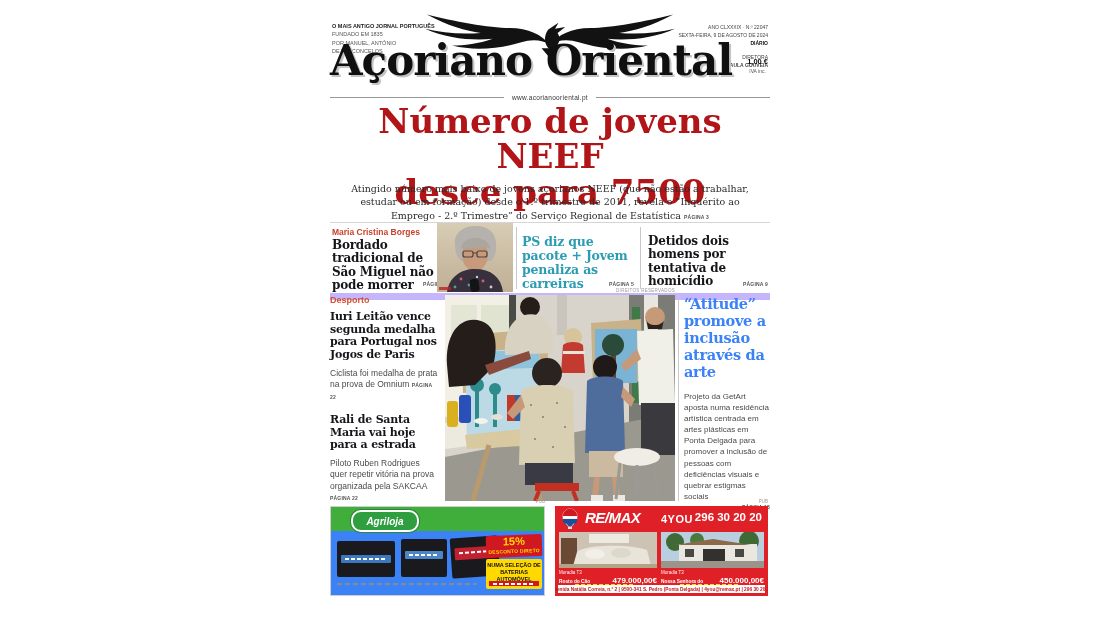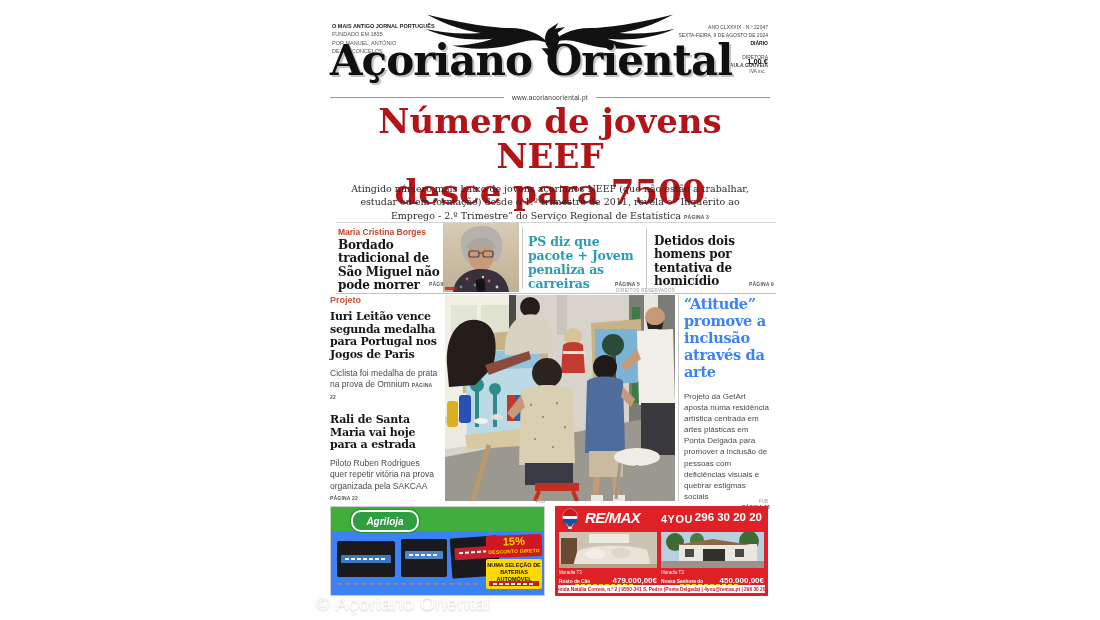--- a/index.html
+++ b/index.html
@@ -22,22 +22,22 @@
   .webrow{position:absolute;left:0;top:84px;width:100%;display:flex;align-items:center;gap:8px;}
   .webrow .line{flex:1;height:1px;background:#999;}
   .webrow .web{font-size:6.5px;color:#333;letter-spacing:.3px;}
   
   .lead-h{position:absolute;left:0;top:94px;width:100%;text-align:center;
     font-family:"DejaVu Serif",serif;font-weight:bold;font-size:34px;line-height:1.04;color:#b11517;}
   .lead-deck{position:absolute;left:10px;top:172px;width:420px;text-align:center;
     font-family:"DejaVu Serif",serif;font-size:9.5px;line-height:1.4;color:#2b2b2b;}
   .pref{font-family:"Liberation Sans",sans-serif;font-size:5px;font-weight:bold;color:#555;letter-spacing:.2px;}
   
-  .teasers{position:absolute;left:6px;top:212px;width:440px;height:70px;
-    border-top:1px solid #d5d5d5;border-bottom:1px solid #c4b5fd;}
+  .teasers{position:absolute;left:0;top:212px;width:440px;height:70px;
+    border-top:1px solid #d5d5d5;border-bottom:7px solid #c4b5fd;}
   .kicker{font-size:8.5px;font-weight:bold;color:#c8432c;margin-bottom:2px;}
   .t-h{font-family:"DejaVu Serif",serif;font-weight:bold;font-size:12px;line-height:1.12;color:#15151a;letter-spacing:-0.2px;}
   .t-h.teal{color:#2b9cb2;font-size:12.5px;}
   .t1{position:absolute;left:2px;top:4px;width:116px;height:62px;}
   .t2{position:absolute;left:192px;top:12px;width:112px;height:54px;}
   .t3{position:absolute;left:318px;top:12px;width:120px;height:54px;}
   .tr{position:absolute;right:0;bottom:2px;text-align:right;}
   .t-photo{position:absolute;left:107px;top:0px;width:76px;height:69px;}
   .vr{position:absolute;width:1px;background:#c9c9c9;}
   .vr1{left:186px;top:4px;height:62px;}
@@ -187,21 +187,21 @@
         <div class="pref tr">PÁGINA 5</div>
       </div>
       <div class="vr vr2"></div>
       <div class="t3">
         <div class="t-h">Detidos dois homens por tentativa de homicídio</div>
         <div class="pref tr">PÁGINA 9</div>
       </div>
     </div>
 
     <div class="sports">
-      <div class="kicker">Projeto</div>
+      <div class="kicker">Desporto</div>
       <div class="s-h">Iuri Leitão vence segunda medalha para Portugal nos Jogos de Paris</div>
       <div class="s-sum">
         <span>Ciclista foi medalha de prata na prova de Omnium</span>
         <span class="pref">PÁGINA 22</span>
       </div>
       <div class="s-h">Rali de Santa Maria vai hoje para a estrada</div>
       <div class="s-sum">
         <span>Piloto Ruben Rodrigues quer repetir vitória na prova organizada pela SAKCAA</span>
         <span class="pref">PÁGINA 22</span>
       </div>
@@ -379,14 +379,13 @@
           <div class="rx-price">450.000,00€</div>
         </div>
       </div>
       <div class="rx-ref rxr1"></div>
       <div class="rx-ref rxr2"></div>
       <div class="rx-footer">Avenida Natália Correia, n.º 2 | 9500-341 S. Pedro (Ponta Delgada) | 4you@remax.pt | 296 30 20 20</div>
     </div>
 
   </div>
 
-  <div class="watermark">© Açoriano Oriental</div>
 </div>
 
 </body></html>

